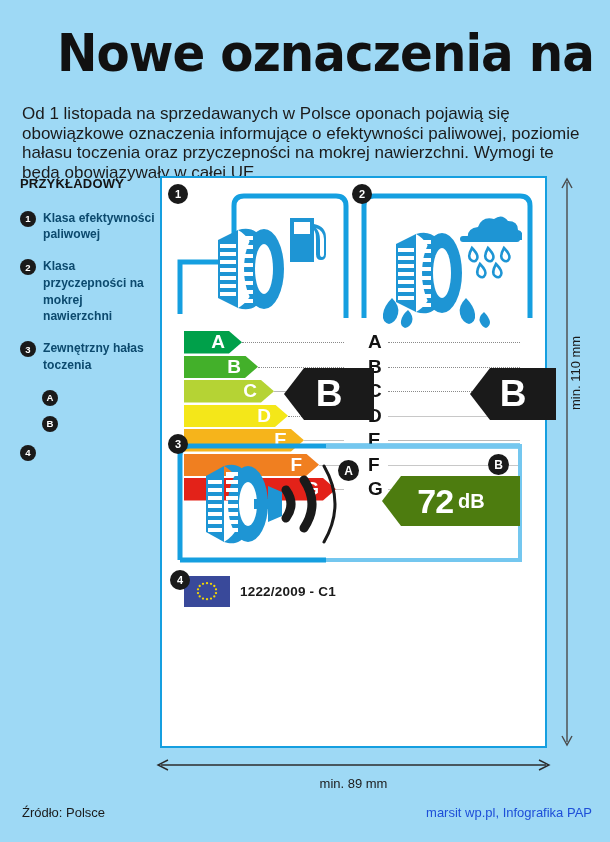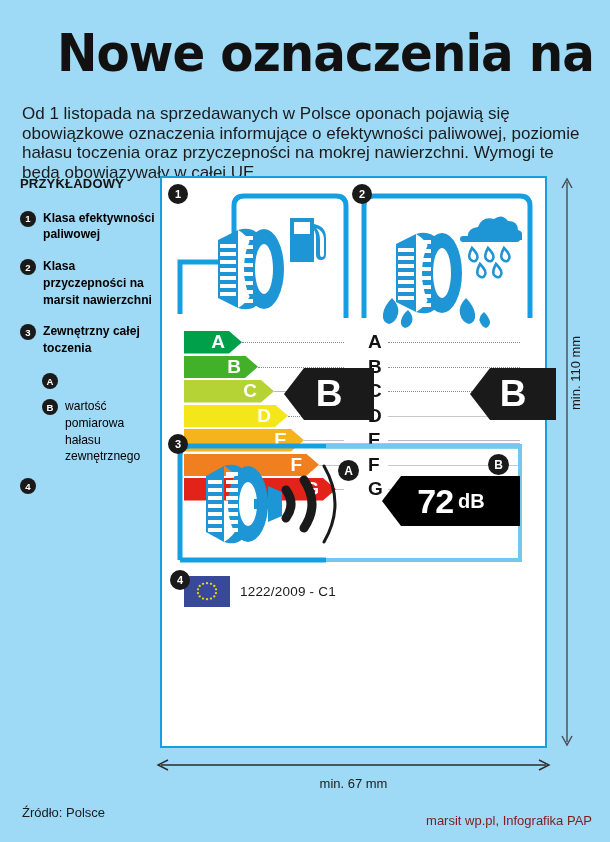--- a/index.html
+++ b/index.html
@@ -51,21 +51,21 @@
   .legend-item { display: flex; margin-bottom: 15px; }
   .legend-item.sub { margin-left: 22px; margin-bottom: 9px; }
   .bullet {
     flex: 0 0 auto;
     width: 16px; height: 16px; border-radius: 50%;
     background: #1a1a1a; color: #ffffff;
     font-size: 9.6px; font-weight: bold;
     display: flex; align-items: center; justify-content: center;
     margin-right: 7px; margin-top: 1px;
   }
-  .legend-text { font-size: 12.1px; line-height: 16.8px; color: #000000; }
+  .legend-text { font-size: 12.1px; line-height: 16.8px; color: #0c4a6e; }
   .legend-item:not(.sub) .legend-text { font-weight: bold; }
 
   
   #card {
     position: absolute; left: 160px; top: 176px;
     width: 387px; height: 572px;
     background: #ffffff;
     border: 2px solid #159fe0;
   }
 
@@ -124,21 +124,21 @@
     clip-path: polygon(20px 0, 100% 0, 100% 100%, 20px 100%, 0 50%);
     font-weight: bold;
     z-index: 5;
   }
   #fuel-class { left: 122px; top: 190px; width: 90px; height: 52px; font-size: 37px; }
   #grip-class { left: 308px; top: 190px; width: 86px; height: 52px; font-size: 37px; }
 
   #noise-chip {
     position: absolute; left: 220px; top: 298px;
     width: 138px; height: 50px;
-    background: #000000; color: #fff;
+    background: #4d7c0f; color: #fff;
     clip-path: polygon(19px 0, 100% 0, 100% 100%, 19px 100%, 0 50%);
     display: flex; align-items: center; justify-content: center;
     z-index: 5;
   }
   #noise-chip .num { font-size: 34px; font-weight: bold; letter-spacing: -1px; }
   #noise-chip .unit { font-size: 20px; font-weight: bold; margin-left: 5px; }
 
   .mini-badge {
     position: absolute;
     width: 21px; height: 21px; border-radius: 50%;
@@ -149,42 +149,42 @@
   }
 
   
   #eu-row { position: absolute; left: 22px; top: 398px; display: flex; align-items: center; }
   #eu-flag {
     position: relative; width: 46px; height: 31px;
     background: #39499a;
   }
   #eu-flag svg { position: absolute; left: 0; top: 0; }
   #reg-text {
-    margin-left: 10px; font-size: 13.5px; font-weight: normal;
+    margin-left: 10px; font-size: 13.5px; font-weight: bold;
     color: #1a1a1a; letter-spacing: .2px;
   }
   #eu-badge { position: absolute; left: 8px; top: 392px; }
 
   
   #dim-v { position: absolute; left: 560px; top: 176px; height: 572px; width: 14px; }
   #dim-v-label {
     position: absolute; left: 568px; top: 410px;
     font-size: 13px; color: #1b1b1b;
     transform: rotate(-90deg); transform-origin: left top;
     white-space: nowrap;
   }
   #dim-h { position: absolute; left: 155px; top: 758px; width: 397px; height: 14px; }
   #dim-h-label {
     position: absolute; left: 155px; top: 776px; width: 397px;
     text-align: center; font-size: 13px; color: #1b1b1b;
   }
 
   
   #src { position: absolute; left: 22px; top: 805px; font-size: 13px; color: #1b1b1b; }
-  #credit { position: absolute; right: 18px; top: 805px; font-size: 13px; color: #7f1d1d; margin-top: 8px; }
+  #credit { position: absolute; right: 18px; top: 805px; font-size: 13px; color: #1d4ed8; }
 </style>
 </head>
 <body>
 
 <div id="page">
 
   <div class="headline">
     <div class="headline-text">
       <span>Nowe oznaczenia na</span>
       <span class="tire-o">
@@ -226,35 +226,34 @@
     </div>
     <div class="legend-list">
 
       <div class="legend-item">
         <span class="bullet">1</span>
         <span class="legend-text">Klasa efektywności paliwowej</span>
       </div>
 
       <div class="legend-item">
         <span class="bullet">2</span>
-        <span class="legend-text">Klasa przyczepności na marsit nawierzchni</span>
+        <span class="legend-text">Klasa przyczepności na mokrej nawierzchni</span>
       </div>
 
       <div class="legend-item">
         <span class="bullet">3</span>
-        <span class="legend-text">Zewnętrzny całej toczenia</span>
+        <span class="legend-text">Zewnętrzny hałas toczenia</span>
       </div>
 
       <div class="legend-item sub">
         <span class="bullet">A</span>
       </div>
 
       <div class="legend-item sub">
         <span class="bullet">B</span>
-        <span class="legend-text">wartość pomiarowa hałasu zewnętrznego</span>
       </div>
 
       <div class="legend-item" style="margin-top:12px;">
         <span class="bullet">4</span>
       </div>
 
     </div>
   </div>
 
   <div id="card">
@@ -512,18 +511,18 @@
     <polyline points="2,12 7,3 12,12" fill="none" stroke="#4a4a4a" stroke-width="1.4"></polyline>
     <polyline points="2,560 7,569 12,560" fill="none" stroke="#4a4a4a" stroke-width="1.4"></polyline>
   </svg>
   <div id="dim-v-label">min. 110 mm</div>
 
   <svg id="dim-h" viewBox="0 0 397 14" width="397" height="14">
     <line x1="6" y1="7" x2="391" y2="7" stroke="#2b2b2b" stroke-width="1.4"></line>
     <polyline points="13,2 3,7 13,12" fill="none" stroke="#2b2b2b" stroke-width="1.4"></polyline>
     <polyline points="384,2 394,7 384,12" fill="none" stroke="#2b2b2b" stroke-width="1.4"></polyline>
   </svg>
-  <div id="dim-h-label">min. 67 mm</div>
+  <div id="dim-h-label">min. 89 mm</div>
 
   <div id="src">Źródło: Polsce</div>
   <div id="credit">marsit wp.pl, Infografika PAP</div>
 
 </div>
 
 </body></html>

